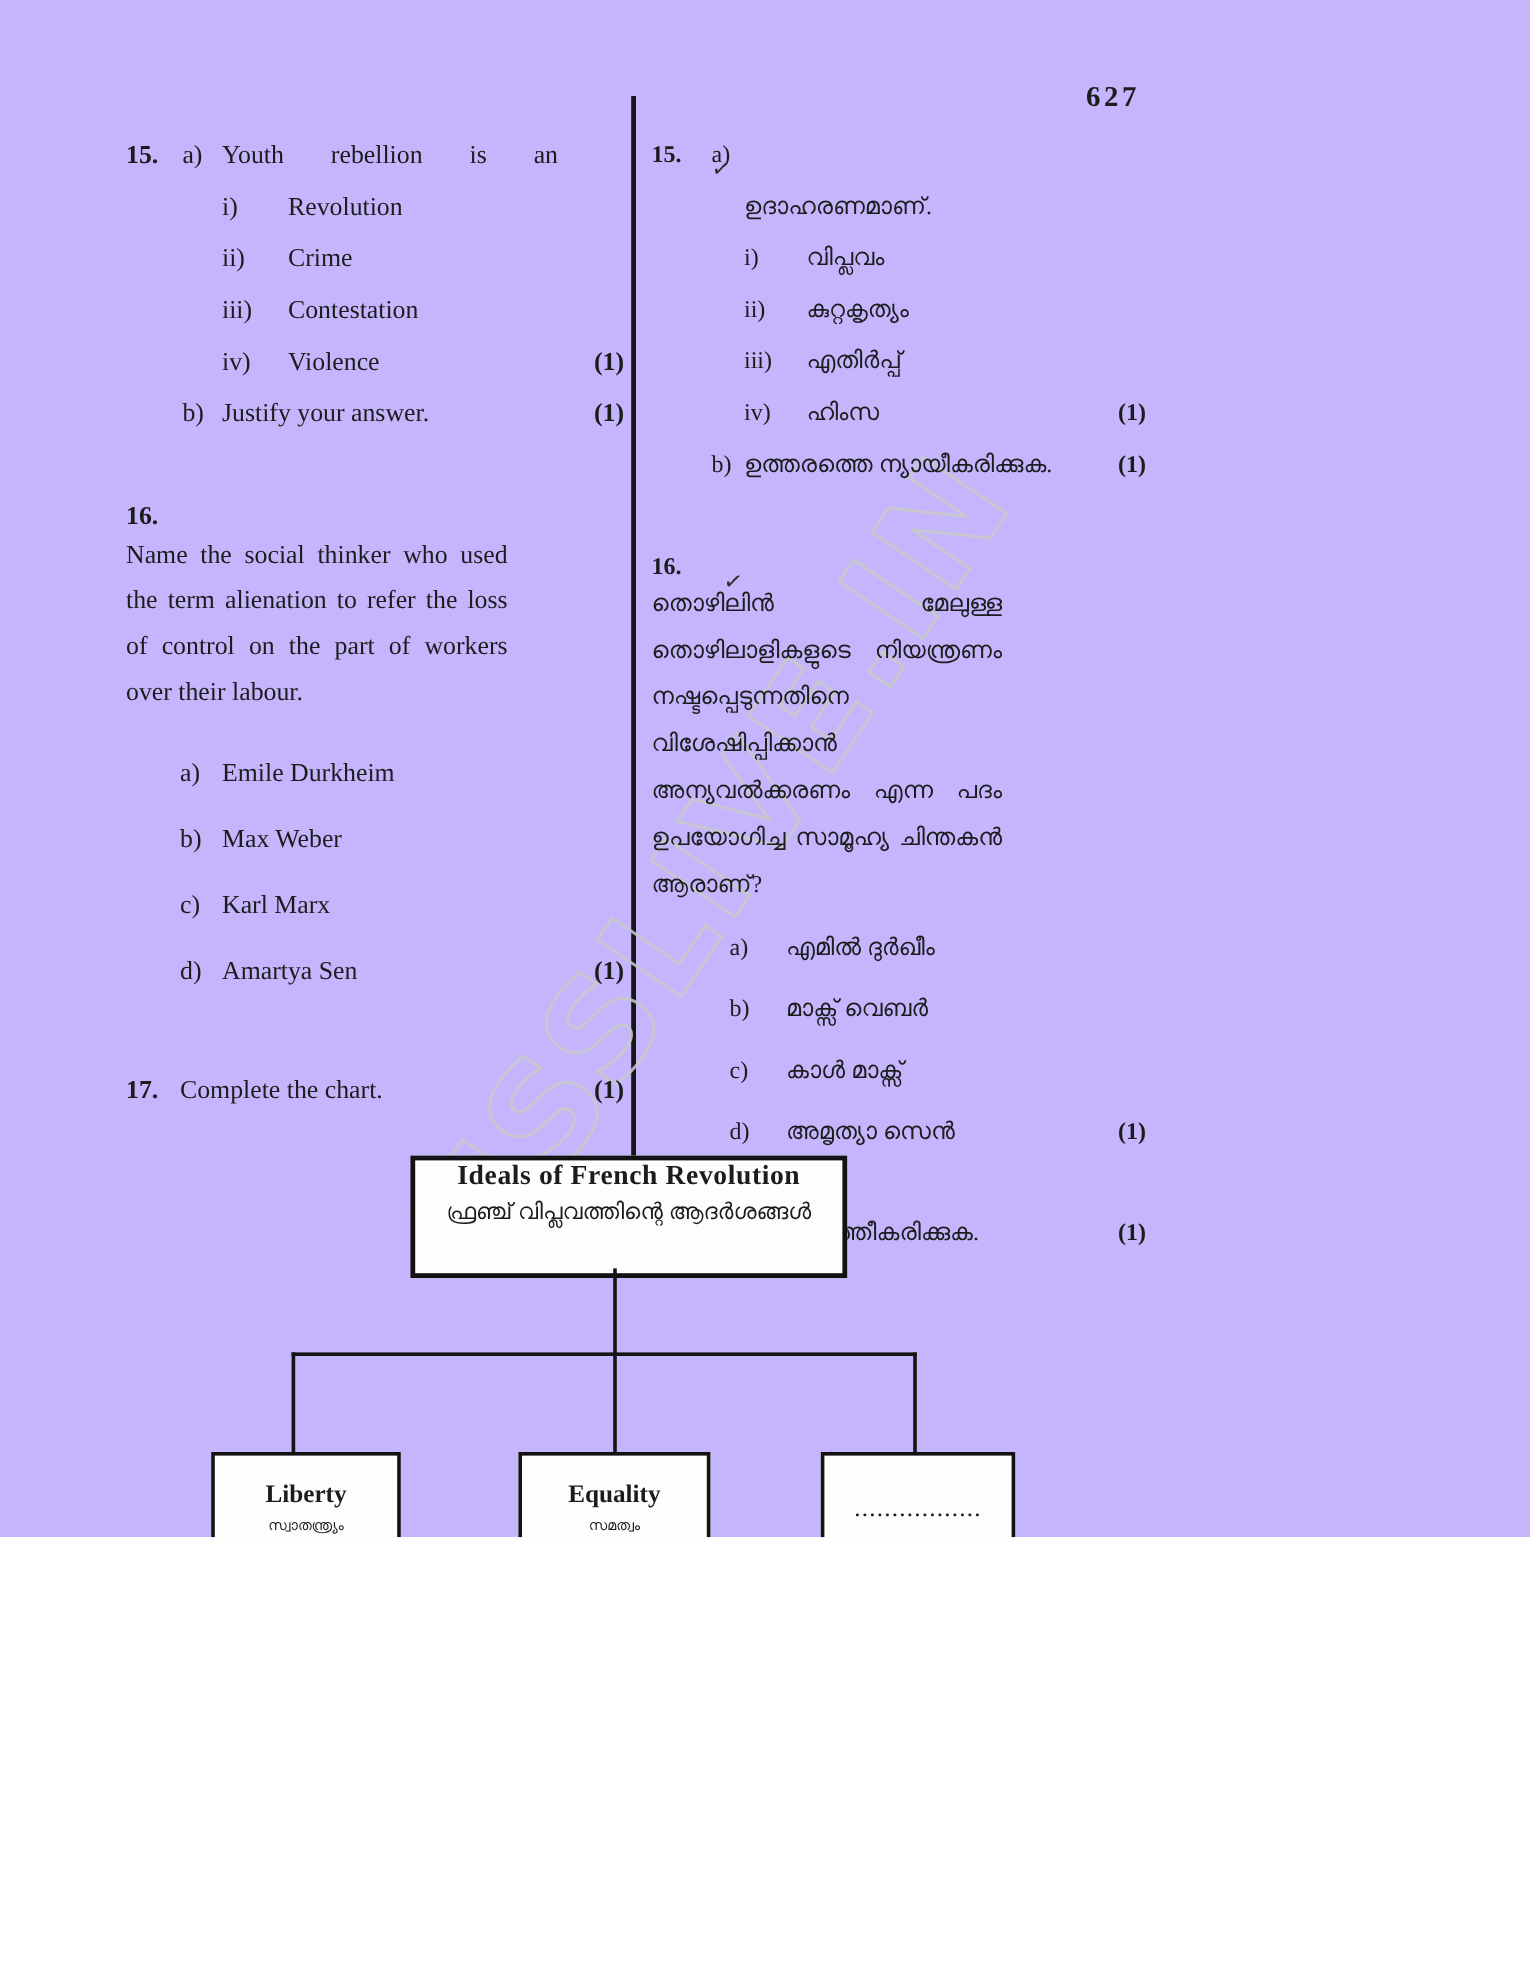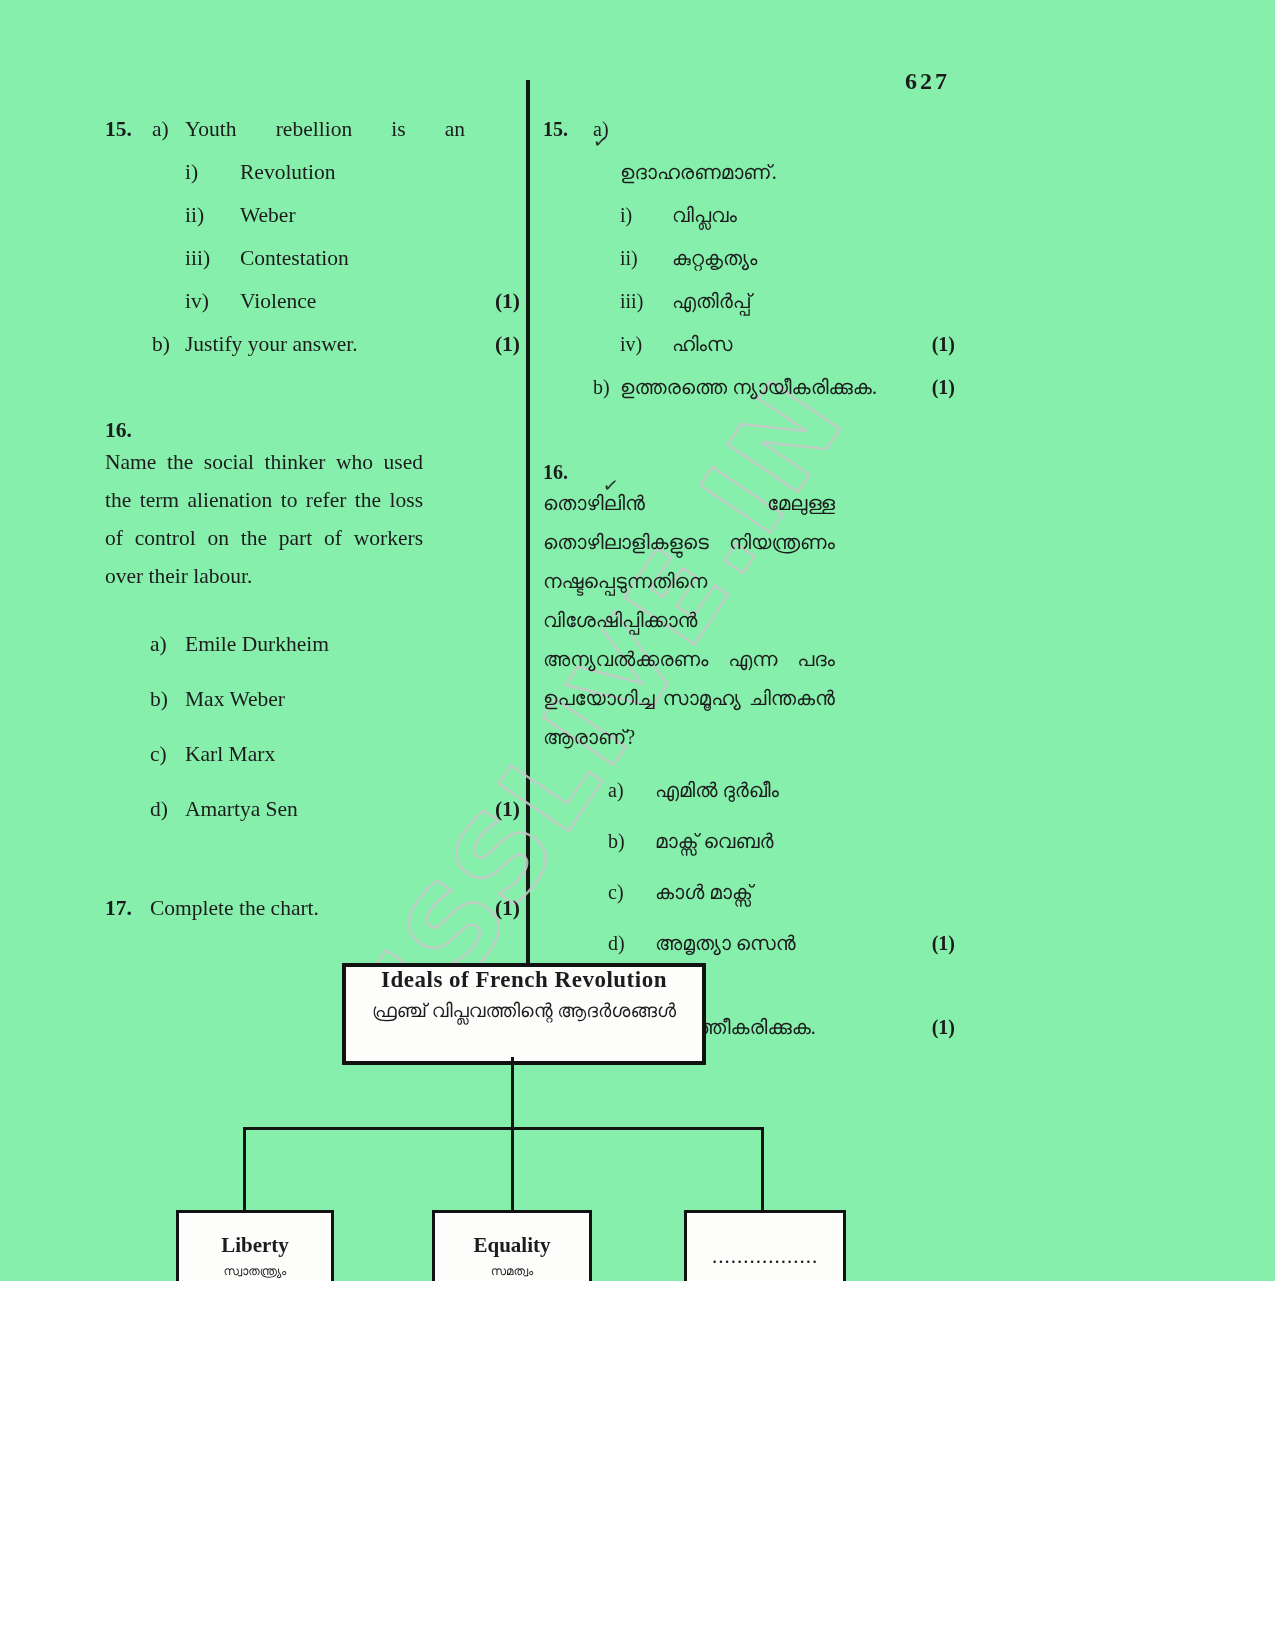--- a/index.html
+++ b/index.html
@@ -1,19 +1,19 @@
 <!DOCTYPE html>
 <html><head>
 <meta charset="utf-8">
 <style>
   html,body{margin:0;padding:0;background:#ffffff;}
   .page{
     position:relative;
     width:1275px;height:1281px;
-    background:#86efac;
+    background:#c4b5fd;
     font-family:"Liberation Serif", serif;
     color:#1c1c1c;
     overflow:hidden;
   }
   
   .pageno{
     position:absolute;left:905px;top:68px;
     font-size:24px;font-weight:700;letter-spacing:3px;
   }
   .divider{
@@ -123,21 +123,21 @@
         <span class="qnum">15.</span>
         <span class="sub">a)</span>
         <span class="atext just">Youth rebellion is an</span>
       </div>
       <div class="row opt flexrow">
         <span class="lbl">i)</span>
         <span>Revolution</span>
       </div>
       <div class="row opt flexrow">
         <span class="lbl">ii)</span>
-        <span>Weber</span>
+        <span>Crime</span>
       </div>
       <div class="row opt flexrow">
         <span class="lbl">iii)</span>
         <span>Contestation</span>
       </div>
       <div class="row opt flexrow">
         <span class="lbl">iv)</span>
         <span>Violence</span>
         <span class="marks">(1)</span>
       </div>

